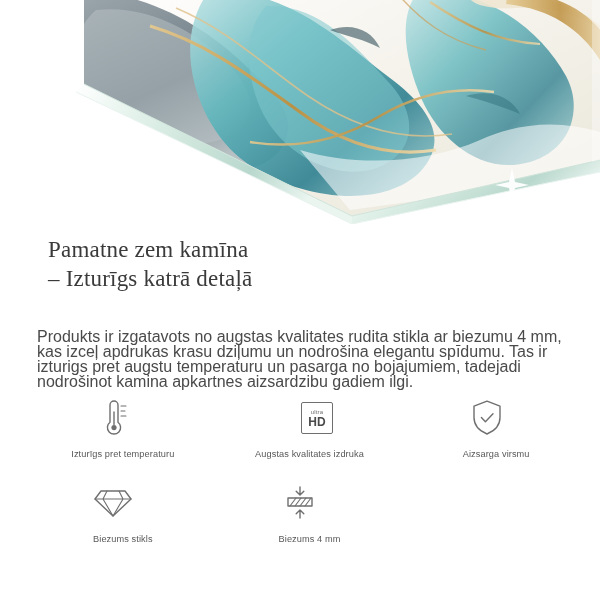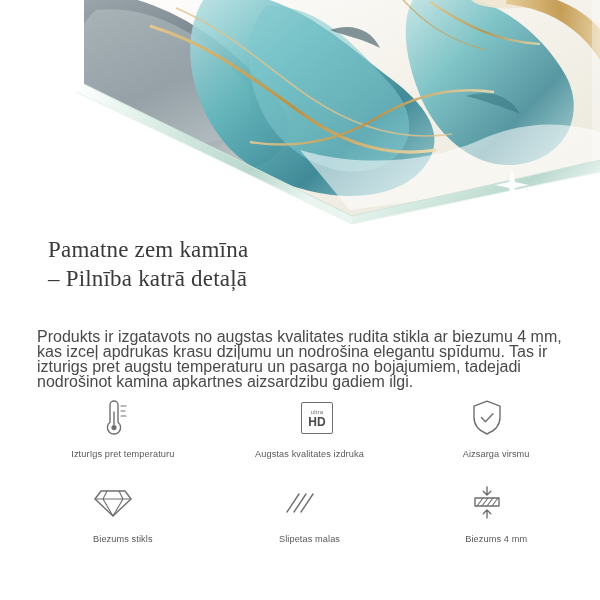--- a/index.html
+++ b/index.html
@@ -216,21 +216,21 @@
 
       <g opacity="0.95">
         <path d="M 512,168 L 515,182 L 529,185 L 515,188 L 512,202 L 509,188 L 495,185 L 509,182 Z" fill="#ffffff"></path>
         <path d="M 540,186 L 542,194 L 550,196 L 542,198 L 540,206 L 538,198 L 530,196 L 538,194 Z" fill="#ffffff" opacity="0.85"></path>
       </g>
     </svg>
   </div>
 
   <div class="headline">
     <span class="l1">Pamatne zem kamīna</span>
-    <span class="l2">– Pilnība katrā detaļā</span>
+    <span class="l2">– Izturīgs katrā detaļā</span>
   </div>
 
   <p class="body-copy">Produkts ir izgatavots no augstas kvalitates rudita stikla ar biezumu 4 mm, kas izceļ apdrukas krasu dziļumu un nodrošina elegantu spīdumu. Tas ir izturigs pret augstu temperaturu un pasarga no bojajumiem, tadejadi nodrošinot kamina apkartnes aizsardzibu gadiem ilgi.</p>
 
   <div class="features">
 
     <div class="feature">
       <span class="ic">
         <svg width="34" height="38" viewBox="0 0 34 38">
           <path class="stroke" d="M14 6a4 4 0 0 1 8 0v17.2a6.6 6.6 0 1 1-8 0V6z"></path>
@@ -265,28 +265,20 @@
     <div class="feature">
       <span class="ic">
         <svg width="40" height="34" viewBox="0 0 40 34">
           <path class="stroke" d="M8 5h24l6 8-18 17L2 13l6-8z"></path>
           <path class="stroke-thin" d="M2 13h36M14 5l-4 8 10 17M26 5l4 8-10 17"></path>
         </svg>
       </span>
       <span class="cap">Biezums stikls</span>
     </div>
 
-    <div class="feature">
-      <span class="ic">
-        <svg width="34" height="30" viewBox="0 0 34 30">
-          <path class="stroke" d="M4 24 16 6M11 24 23 6M18 24 30 6"></path>
-        </svg>
-      </span>
-      <span class="cap">Slipetas malas</span>
-    </div>
 
     <div class="feature">
       <span class="ic">
         <svg width="34" height="36" viewBox="0 0 34 36">
           <path class="stroke" d="M17 2v7M13.2 6.2 17 10l3.8-3.8"></path>
           <rect x="5" y="13" width="24" height="8" class="stroke"></rect>
           <path class="stroke-thin" d="M7 21l6-8M12 21l6-8M17 21l6-8M22 21l6-8"></path>
           <path class="stroke" d="M17 33v-7M13.2 28.8 17 25l3.8 3.8"></path>
         </svg>
       </span>

